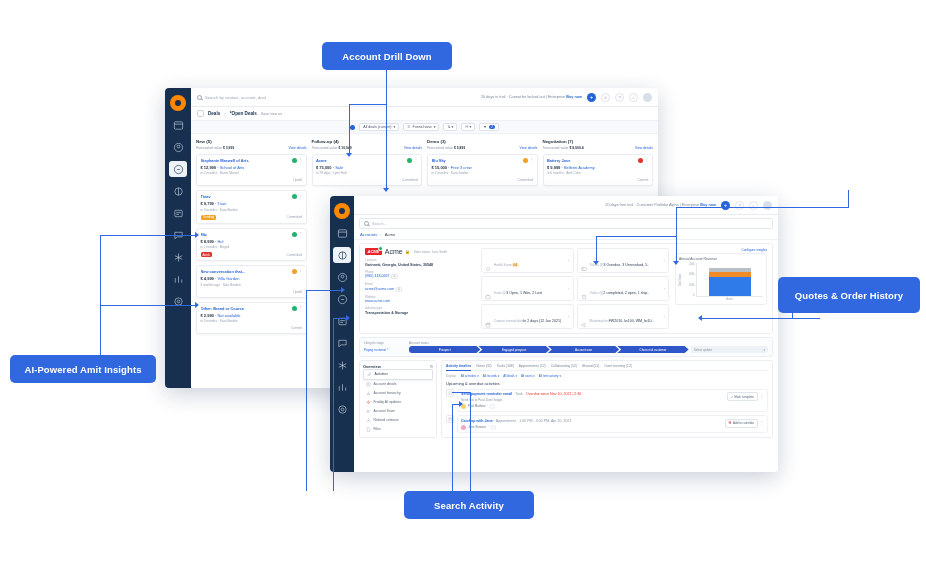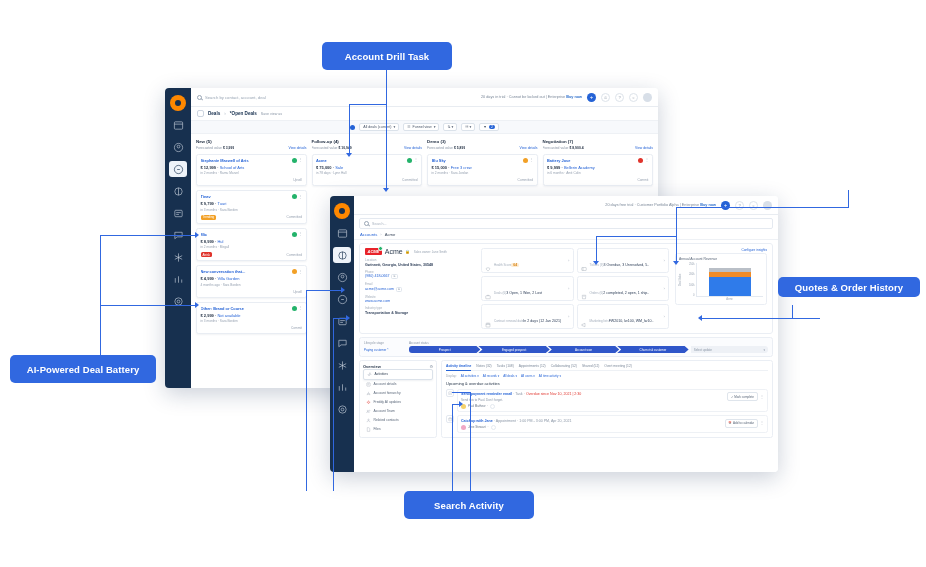--- a/index.html
+++ b/index.html
@@ -765,47 +765,47 @@
                 <span class="kebab">⋮</span>
               </div>
             </div>
           </div>
         </div>
       </div>
     </div>
   </div>
 
   <div class="callout" style="left:322px; top:42px; width:130px; height:28px;">
-    <span>Account Drill Task</span>
+    <span>Account Drill Down</span>
   </div>
   <div class="ln lnv" style="left:386px; top:70px; height:35px;"></div>
   <div class="ln lnh" style="left:349px; top:104px; width:38px;"></div>
   <div class="ln lnv" style="left:349px; top:104px; height:50px;"></div>
   <div class="arw down" style="left:346px; top:153px;"></div>
   <div class="ln lnv" style="left:386px; top:104px; height:85px;"></div>
   <div class="arw down" style="left:383px; top:188px;"></div>
 
   <div class="ln lnv" style="left:848px; top:190px; height:18px;"></div>
   <div class="ln lnh" style="left:676px; top:207px; width:173px;"></div>
   <div class="ln lnv" style="left:676px; top:207px; height:55px;"></div>
   <div class="arw down" style="left:673px; top:261px;"></div>
   <div class="ln lnv" style="left:596px; top:236px; height:26px;"></div>
   <div class="ln lnh" style="left:596px; top:236px; width:80px;"></div>
   <div class="arw down" style="left:593px; top:261px;"></div>
 
-  <div class="callout" style="left:778px; top:277px; width:142px; height:20px;">
+  <div class="callout" style="left:778px; top:277px; width:142px; height:36px;">
     <span>Quotes &amp; Order History</span>
   </div>
   <div class="ln lnh" style="left:792px; top:318px; width:28px;"></div>
   <div class="ln lnv" style="left:792px; top:305px; height:14px;"></div>
   <div class="ln lnh" style="left:700px; top:318px; width:92px;"></div>
   <div class="arw left" style="left:698px; top:315px;"></div>
 
   <div class="callout" style="left:10px; top:355px; width:146px; height:28px;">
-    <span>AI-Powered Deal Battery</span>
+    <span>AI-Powered Amit Insights</span>
   </div>
   <div class="ln lnv" style="left:100px; top:235px; height:120px;"></div>
   <div class="ln lnh" style="left:100px; top:235px; width:96px;"></div>
   <div class="arw right" style="left:195px; top:232px;"></div>
   <div class="ln lnv" style="left:100px; top:305px; height:2px;"></div>
   <div class="ln lnh" style="left:100px; top:305px; width:96px;"></div>
   <div class="arw right" style="left:195px; top:302px;"></div>
 
   <div class="ln lnv" style="left:306px; top:290px; height:201px;"></div>
   <div class="ln lnh" style="left:306px; top:290px; width:36px;"></div>

